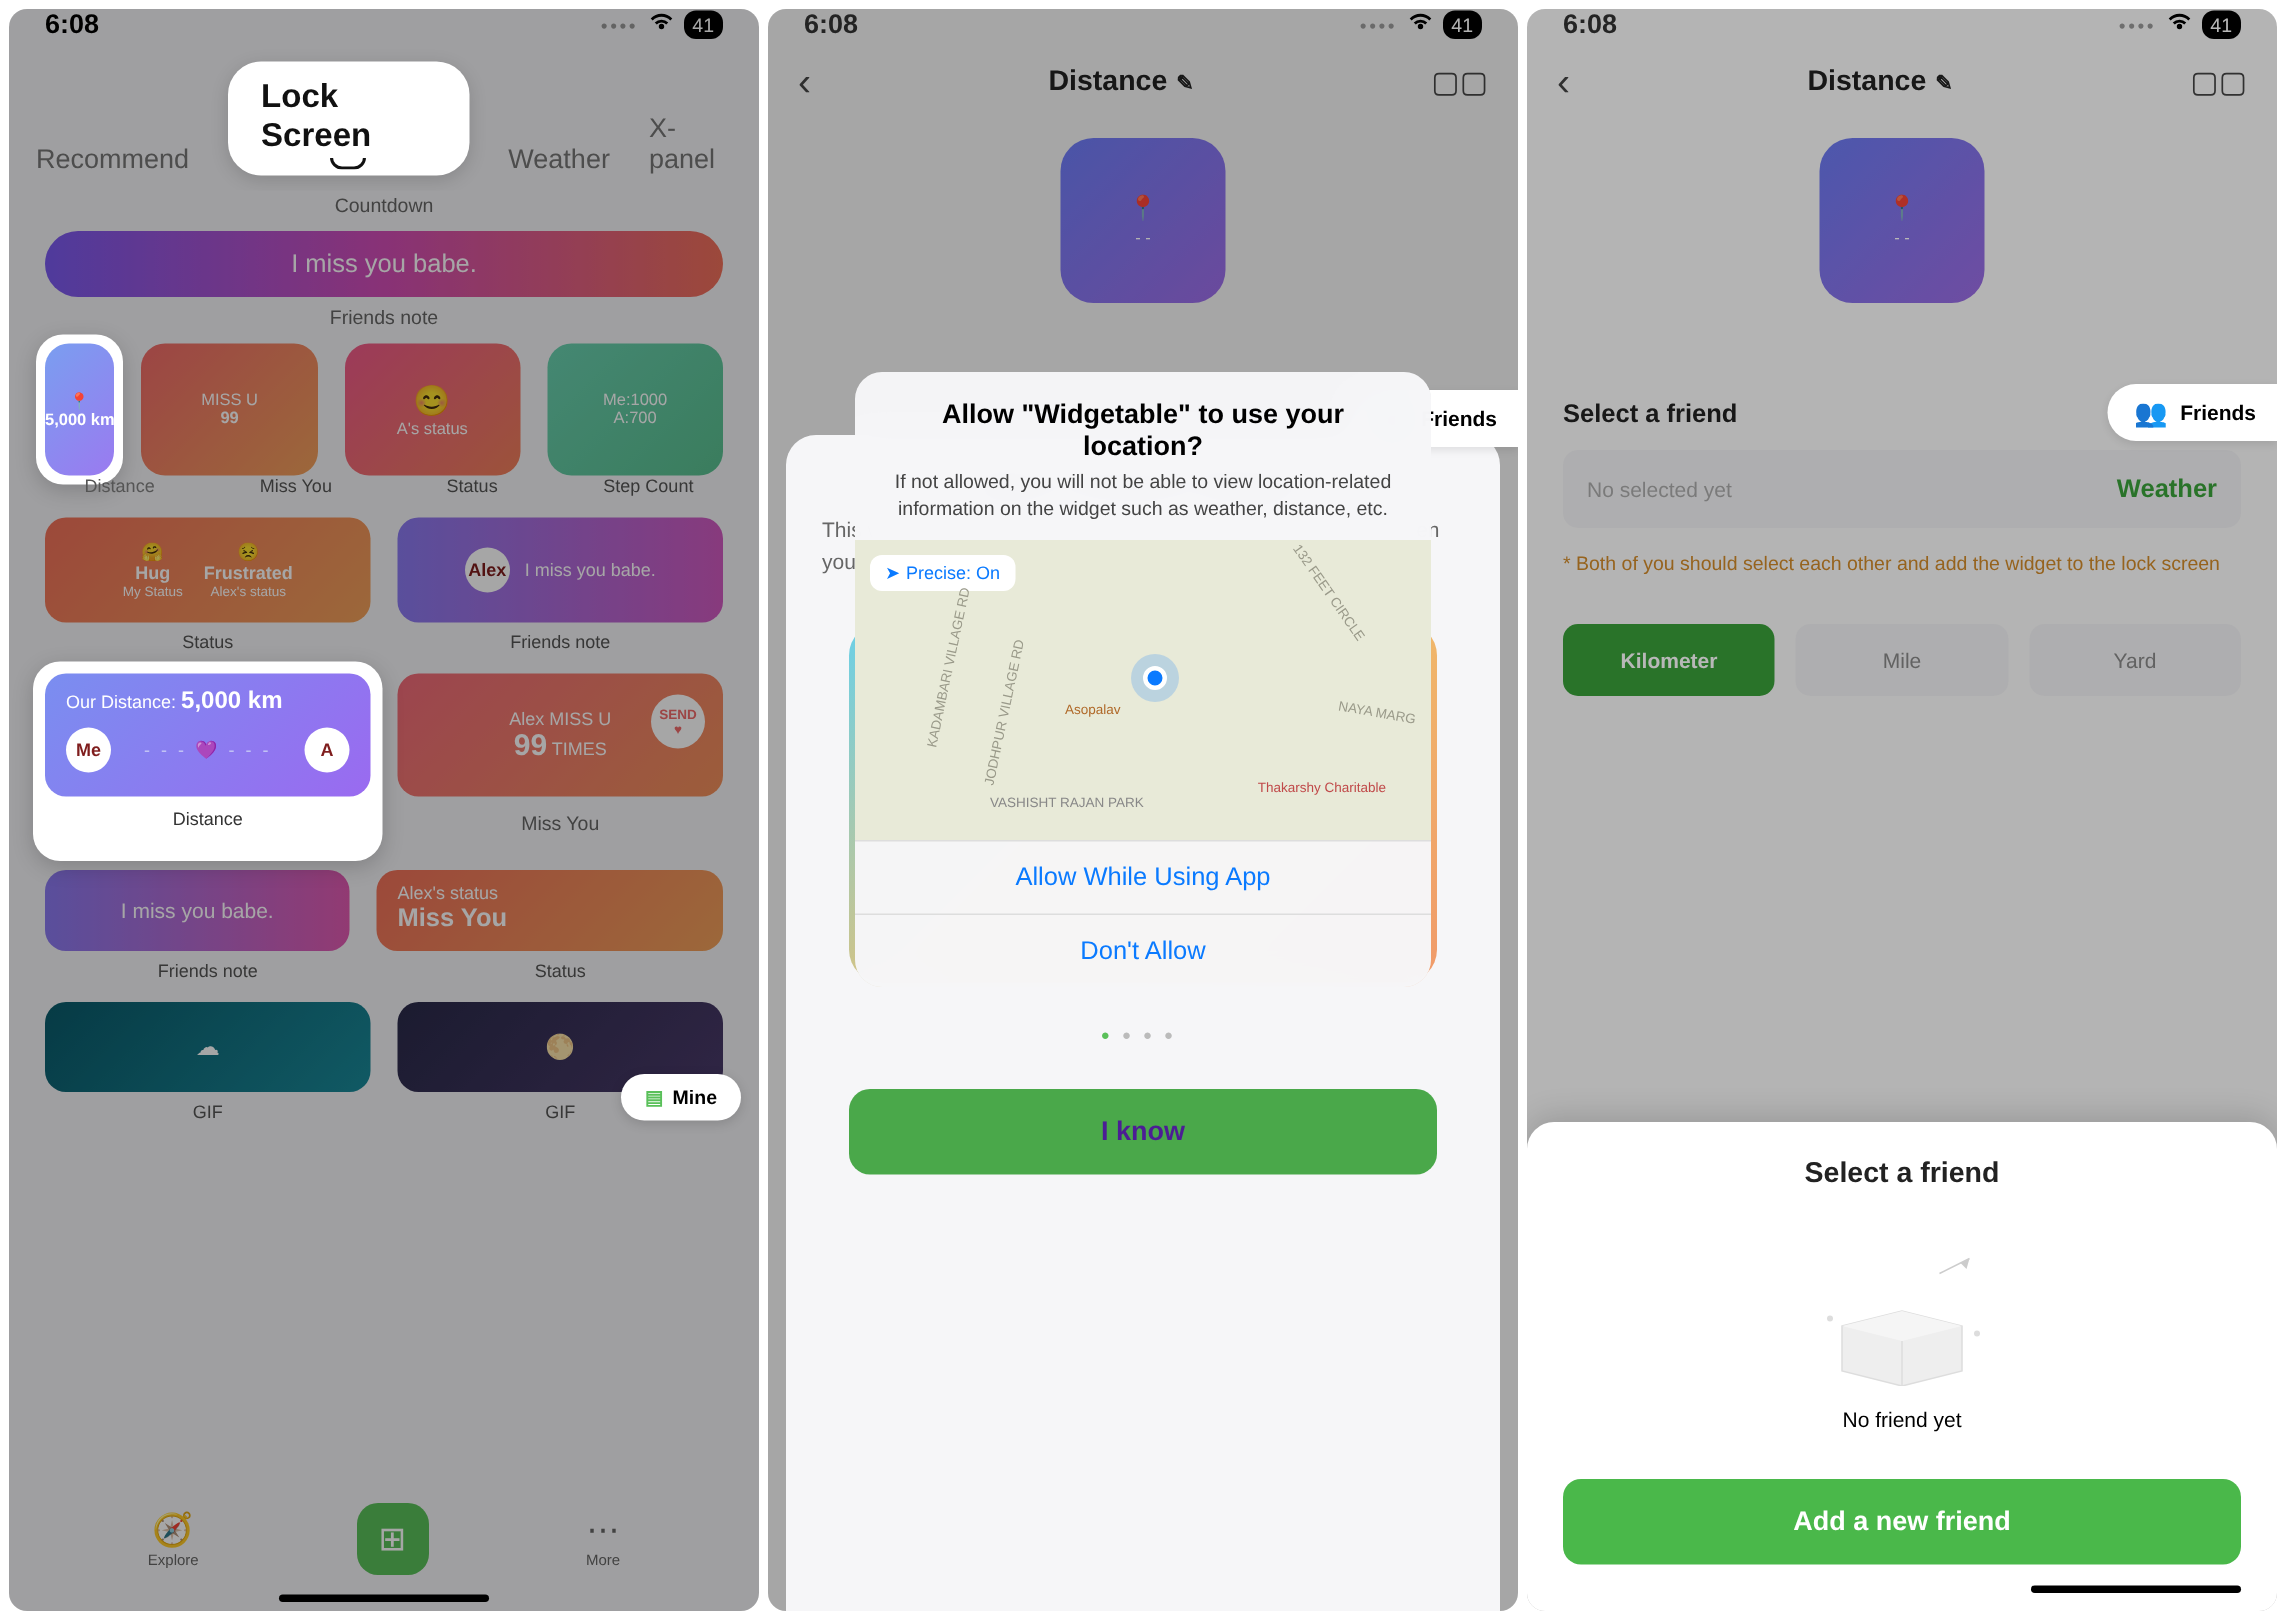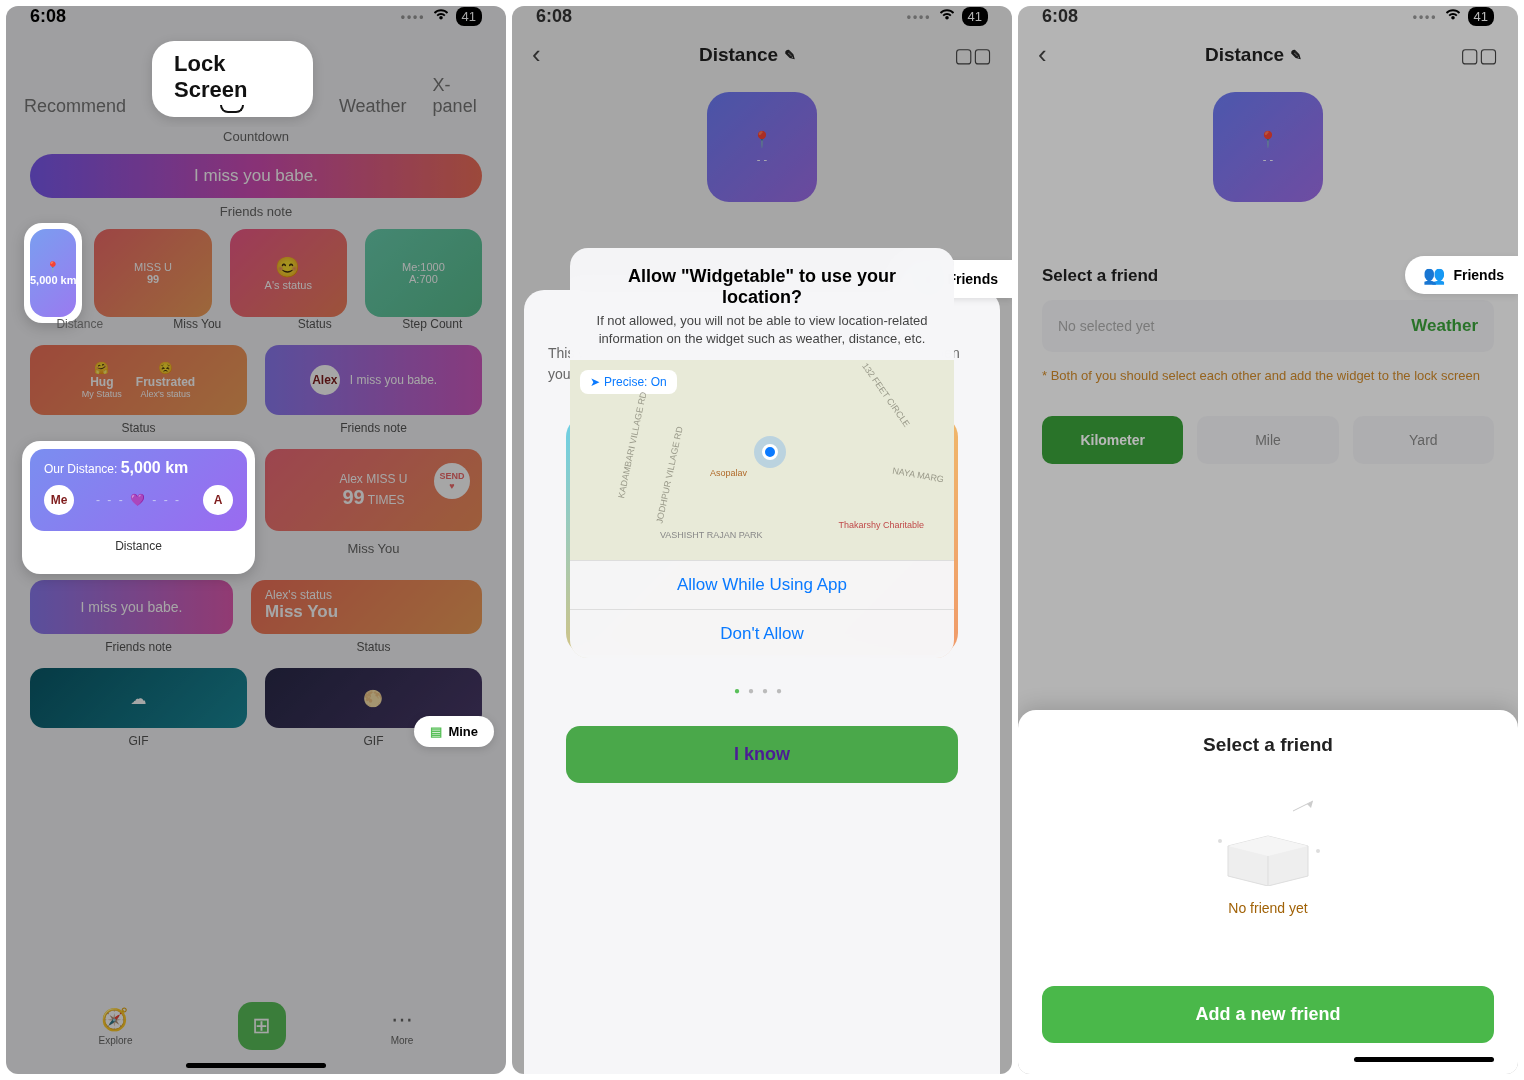--- a/index.html
+++ b/index.html
@@ -113,21 +113,21 @@
 .sel-link{color:#3aa03a;font-weight:600;font-size:17px}
 .note{color:#d08a2a;font-size:13px;margin-top:14px;line-height:1.5}
 .units{display:flex;gap:14px;margin-top:30px}
 .unit{flex:1;padding:16px;text-align:center;border-radius:10px;font-size:14px;background:#f2f2f4;color:#888}
 .unit.act{background:#3aa03a;color:#fff;font-weight:600}
 
 .bottom-sheet{position:absolute;left:0;right:0;bottom:0;background:#fff;border-radius:18px 18px 0 0;z-index:5;padding:24px 24px 12px;box-shadow:0 -4px 20px rgba(0,0,0,0.15)}
 .bs-title{font-size:19px;font-weight:700;text-align:center;color:#222}
 .empty-box{width:120px;height:90px;margin:40px auto 14px;position:relative}
 .box-svg{width:100%;height:100%}
-.no-friend{text-align:center;color:#a16207;font-size:14px;margin-bottom:70px}
+.no-friend{text-align:center;color:#000000;font-size:14px;margin-bottom:32px}
 .add-btn{background:#4ab84a;color:#fff;text-align:center;padding:18px;border-radius:12px;font-size:18px;font-weight:600;margin-bottom:14px}
 .p3 .friends-chip{top:250px}
 
 .dim-z{position:relative}
 </style>
 </head>
 <body>
 
 <div class="phone p1">
   <div class="dim-overlay"></div>

